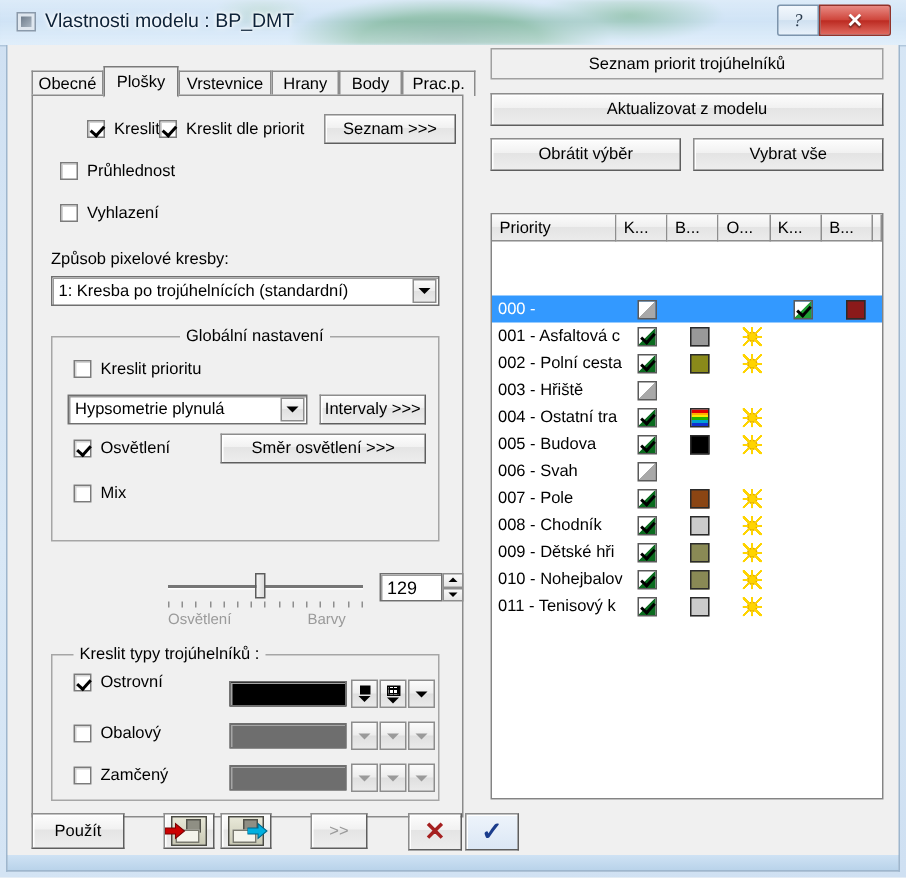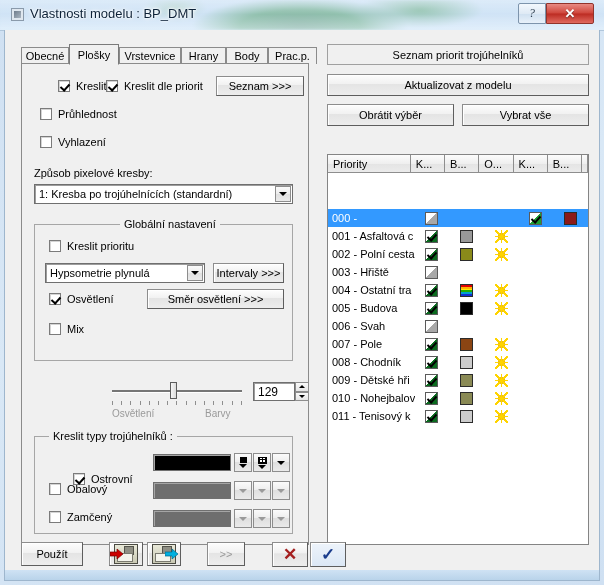--- a/index.html
+++ b/index.html
@@ -210,21 +210,21 @@
   .hatch {
     width:9px; height:7px;
     background:
       repeating-linear-gradient(0deg,#000 0 1px,transparent 1px 3px),
       repeating-linear-gradient(90deg,#000 0 1px,transparent 1px 3px),
       #fff;
     border:1px solid #000; box-sizing:border-box;
   }
 
   
-  #right { position:absolute; left:322px; top:14px; width:262px; height:501px; }
+  #right { position:absolute; left:322px; top:2px; width:262px; height:501px; }
   #list-panel {
     position:absolute; left:0; top:110px; width:262px; height:391px;
     background:#fff; border:1px solid #848484;
     box-sizing:border-box; overflow:hidden;padding-left:16px;
   }
   #list-head {
     position:absolute; left:0; top:0; right:0; height:18px;
     display:flex; background:#f0f0f0;
   }
   #list-head .hcell {
@@ -422,21 +422,21 @@
             <i class="tri-up"></i>
           </div>
         <div>
             <i class="tri-dn"></i>
           </div>
       </div>
 
       <div class="group" style="left:12px;top:372px;width:259px;height:98px;">
         <div class="group-title" style="left:14px;">Kreslit typy trojúhelníků :</div>
 
-        <div class="chk on" style="left:14px;top:36px;margin-left:24px;">
+        <div class="chk on" style="left:14px;top:12px;">
           <span class="box"></span>
           <span class="lbl">Ostrovní</span>
         </div>
         <div class="colorbar" style="left:118px;top:17px;width:78px;background:#000000;"></div>
         <div class="minibtn" style="left:199px;top:16px;">
           <span class="sq"></span>
           <i class="caret"></i>
         </div>
         <div class="minibtn" style="left:218px;top:16px;">
           <span class="hatch"></span>

